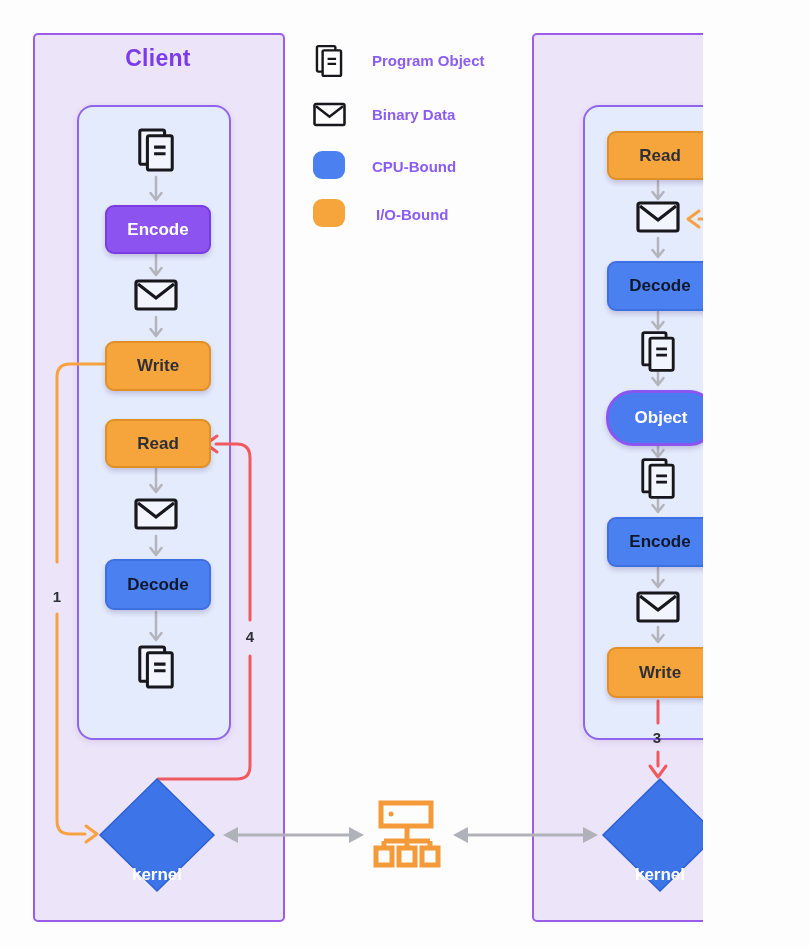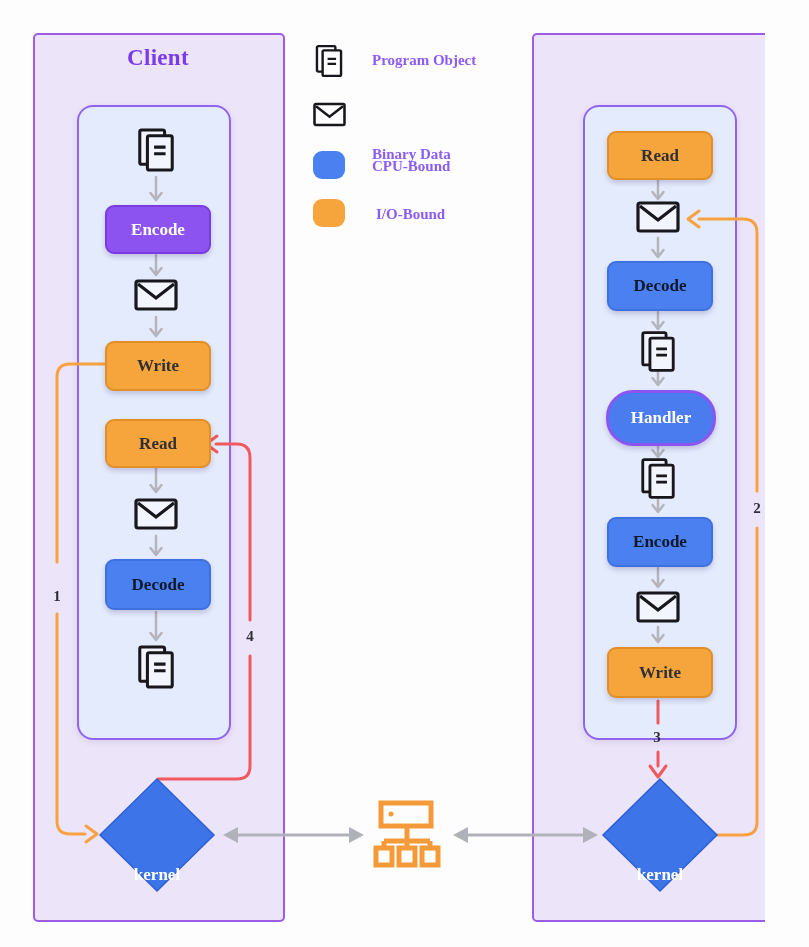--- a/index.html
+++ b/index.html
@@ -1,18 +1,18 @@
 <!DOCTYPE html>
 <html><head>
 <meta charset="utf-8">
 <style>
   html,body{margin:0;padding:0;background:#fdfdfe;}
   #stage{
-    position:relative;width:765px;height:947px;overflow:hidden;
-    font-family:Liberation Serif, serif;background:#fdfdfe;
+    position:relative;width:703px;height:947px;overflow:hidden;
+    font-family:Liberation Sans, sans-serif;background:#fdfdfe;
   }
   .panel-outer{
     position:absolute;background:#ece4f9;border:2px solid #9d5ce8;border-radius:5px;
   }
   .panel-inner{
     position:absolute;background:#e4ebfc;border:2px solid #9065ee;border-radius:16px;
     box-shadow:0 2px 6px rgba(90,60,150,.12);
   }
   .panel-title{
     position:absolute;text-align:center;font-size:23px;font-weight:700;letter-spacing:.3px;
@@ -138,21 +138,21 @@
     <div class="legend-label" style="left:372px;top:52px;">Program Object</div>
 
     <div class="icon-node" style="left:312px;top:101px;width:34px;height:26px;">
       <svg width="33" height="25" viewBox="0 0 44 32">
           <g stroke="#17171c" stroke-width="3.4" fill="#ffffff">
             <rect x="2" y="2" width="40" height="28" rx="2"></rect>
             <path d="M4,5 L22,19 L40,5" fill="none"></path>
           </g>
         </svg>
     </div>
-    <div class="legend-label" style="left:372px;top:106px;margin-top:40px;">Binary Data</div>
+    <div class="legend-label" style="left:372px;top:106px;">Binary Data</div>
 
     <div class="legend-swatch swatch-cpu" style="left:313px;top:151px;"></div>
     <div class="legend-label" style="left:372px;top:158px;">CPU-Bound</div>
 
     <div class="legend-swatch swatch-io" style="left:313px;top:199px;"></div>
     <div class="legend-label" style="left:376px;top:206px;">I/O-Bound</div>
   </div>
 
   <div class="icon-node" style="left:134px;top:126px;width:44px;height:48px;">
     <svg width="42" height="46" viewBox="0 0 44 48">
@@ -206,21 +206,21 @@
   <div class="node-btn btn-blue" style="left:607px;top:261px;width:102px;height:46px;">Decode</div>
   <div class="icon-node" style="left:636px;top:329px;width:44px;height:44px;">
     <svg width="40" height="43" viewBox="0 0 44 48">
         <g stroke="#17171c" stroke-width="3.2" fill="#f2f5fe">
           <rect x="5" y="3" width="26" height="36" rx="2"></rect>
           <rect x="13" y="9" width="26" height="36" rx="2"></rect>
           <path d="M20,21 H32 M20,28 H32" fill="none"></path>
         </g>
       </svg>
   </div>
-  <div class="node-btn btn-handler" style="left:606px;top:390px;width:104px;height:50px;">Handler</div>
+  <div class="node-btn btn-handler" style="left:606px;top:390px;width:104px;height:50px;">Object</div>
   <div class="icon-node" style="left:636px;top:456px;width:44px;height:44px;">
     <svg width="40" height="43" viewBox="0 0 44 48">
         <g stroke="#17171c" stroke-width="3.2" fill="#f2f5fe">
           <rect x="5" y="3" width="26" height="36" rx="2"></rect>
           <rect x="13" y="9" width="26" height="36" rx="2"></rect>
           <path d="M20,21 H32 M20,28 H32" fill="none"></path>
         </g>
       </svg>
   </div>
   <div class="node-btn btn-blue" style="left:607px;top:517px;width:102px;height:46px;">Encode</div>

